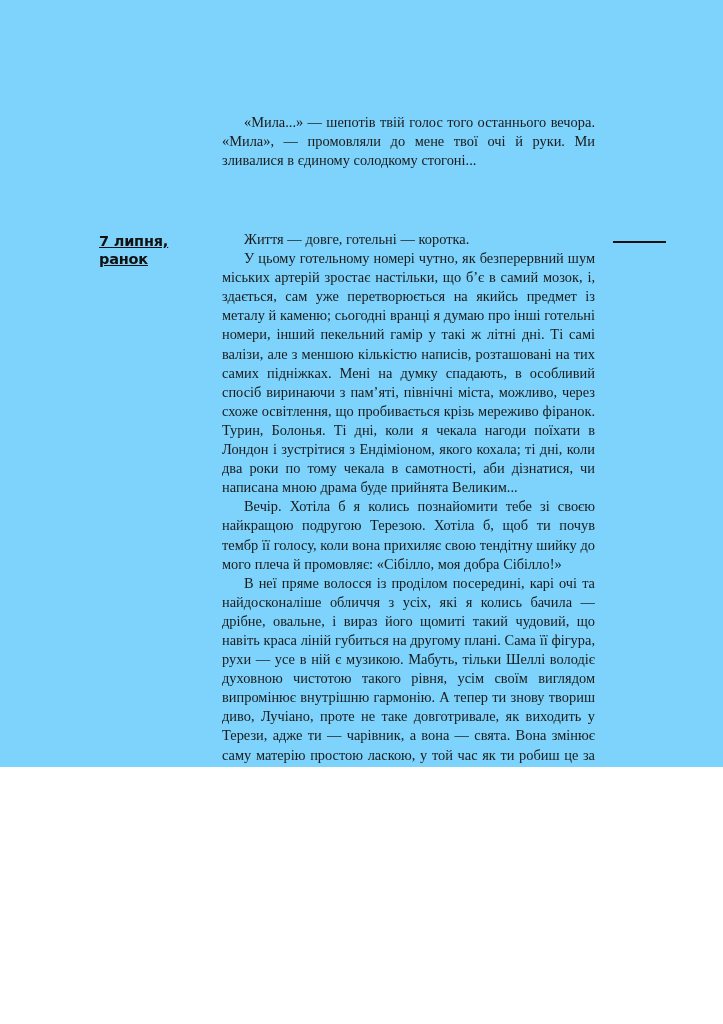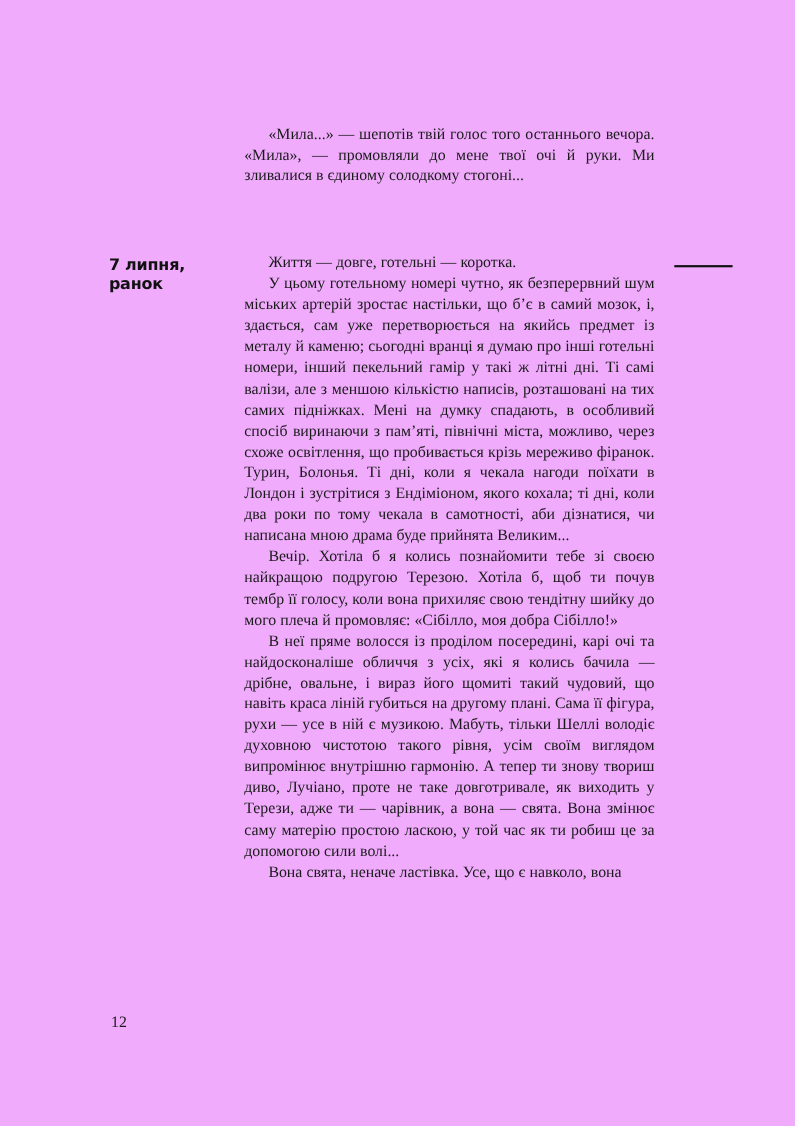--- a/index.html
+++ b/index.html
@@ -10,23 +10,23 @@
   }
   body {
     font-family: "Liberation Serif", "DejaVu Serif", serif;
     color: #1a1a1a;
     -webkit-font-smoothing: antialiased;
   }
 
   .page {
     position: relative;
     width: 723px;
-    height: 1024px;
+    height: 767px;
     margin: 0 auto;
-    background: #f0abfc;
+    background: #7dd3fc;
     overflow: hidden;
     box-sizing: border-box;
   }
 
   
   .epigraph {
     position: absolute;
     left: 222px;
     top: 113px;
     width: 373px;
@@ -45,21 +45,21 @@
     left: 99px;
     top: 2px;
     width: 115px;
     font-family: "DejaVu Sans", "Liberation Sans", sans-serif;
     font-weight: bold;
     font-size: 14.5px;
     line-height: 18px;
     letter-spacing: -0.2px;
     color: #111111;
   }
-  .section-heading .hd-line { display: block; }
+  .section-heading .hd-line { display: block; text-decoration: underline; }
 
   .section-rule {
     position: absolute;
     left: 613px;
     top: 11px;
     width: 53px;
     height: 2px;
     background: #111111;
   }
 

